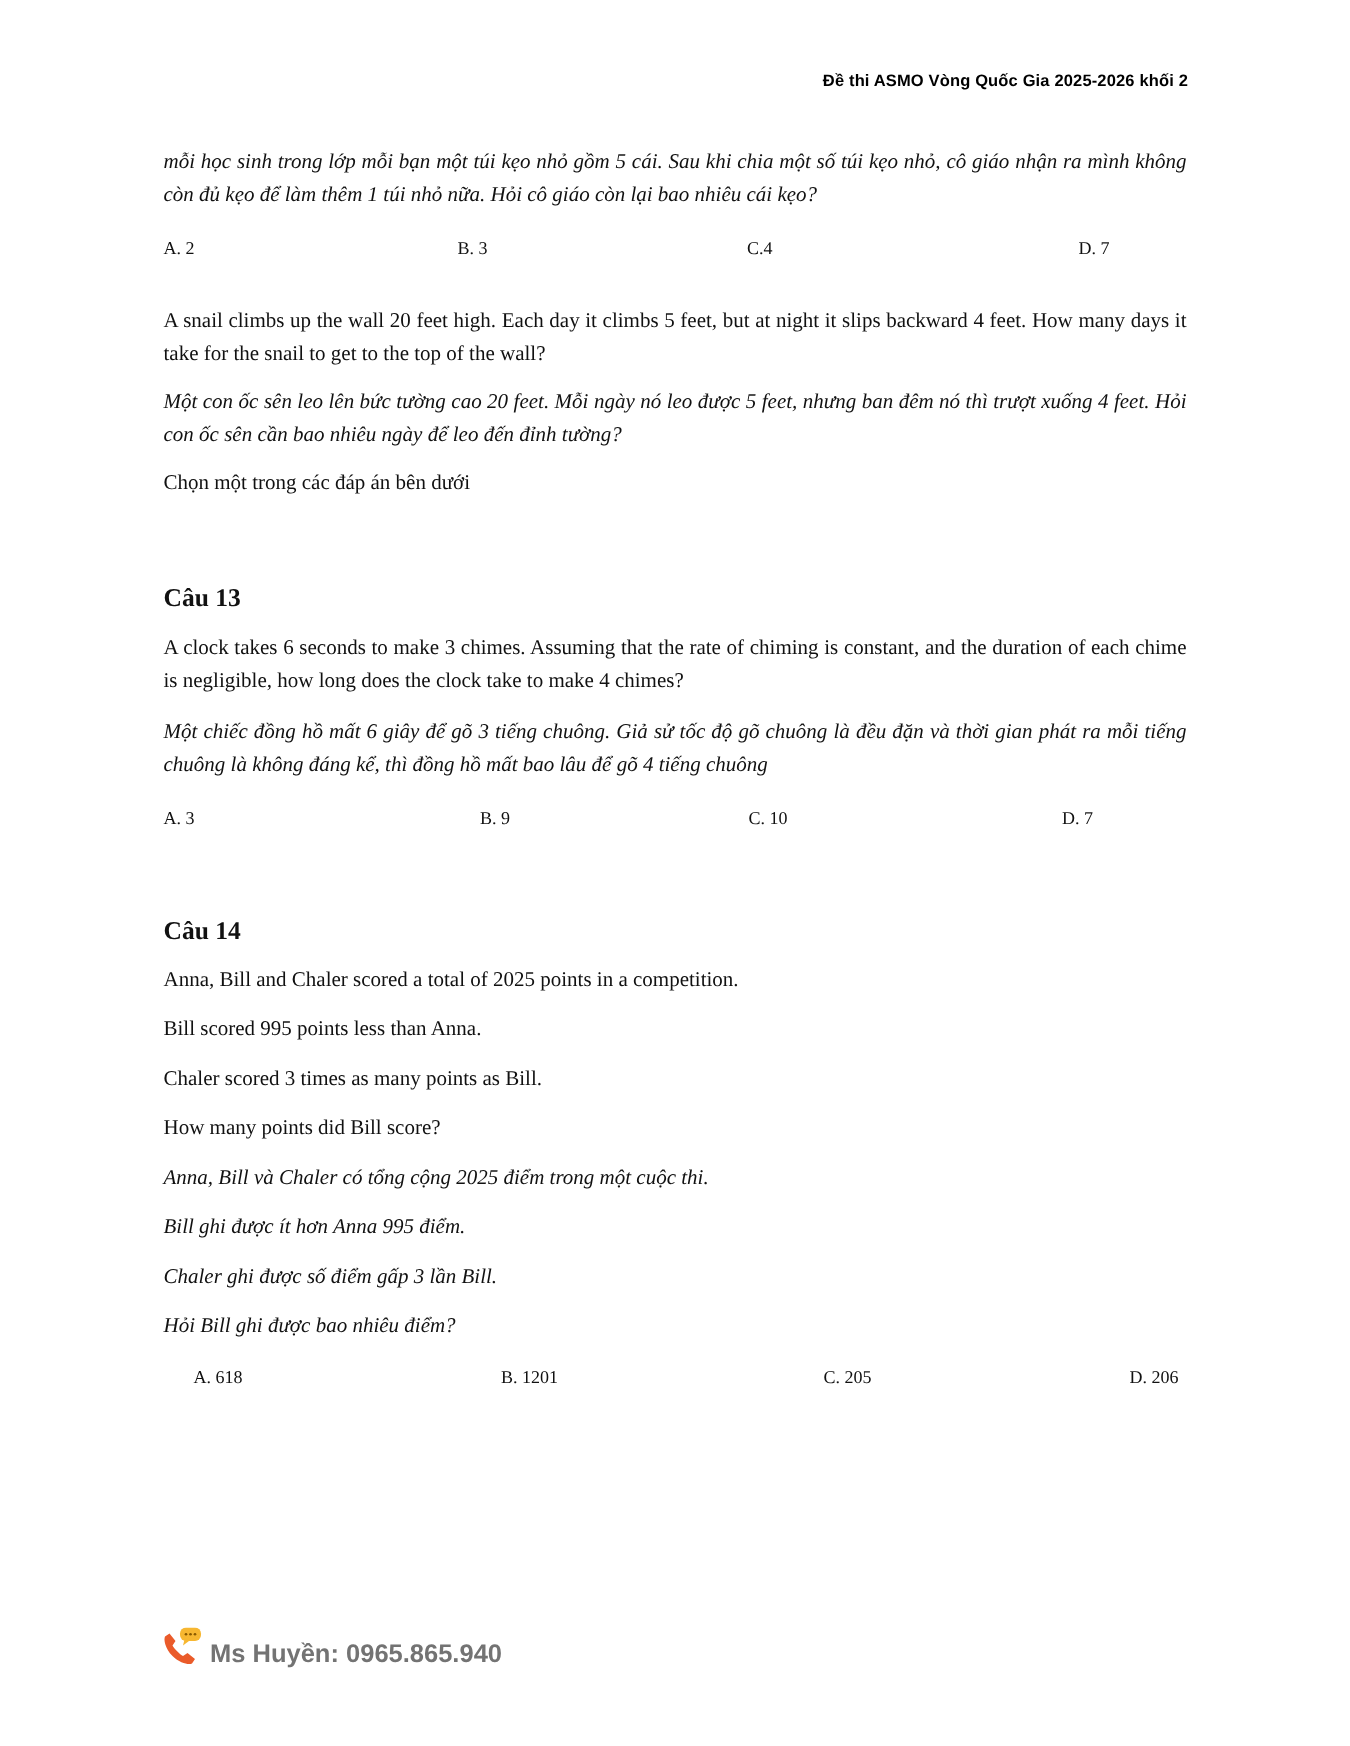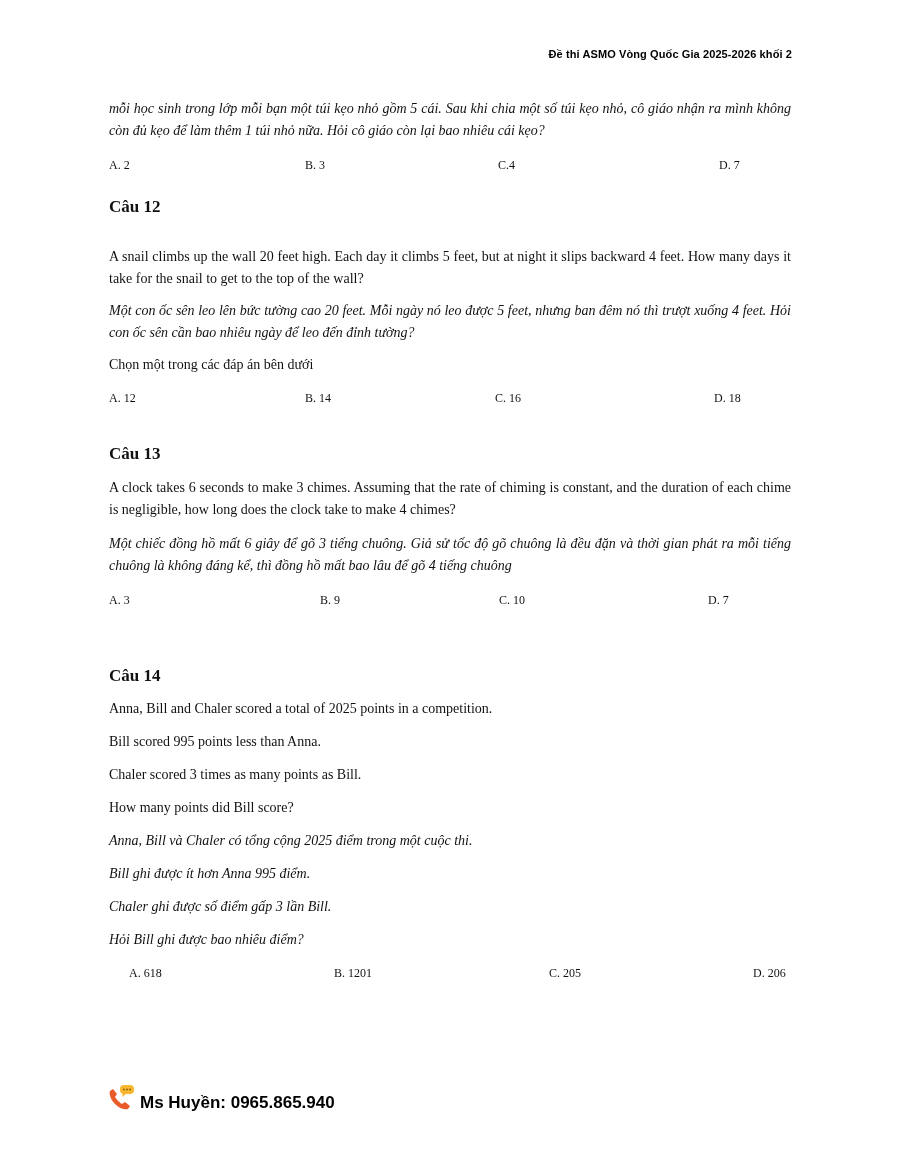--- a/index.html
+++ b/index.html
@@ -51,21 +51,21 @@
     }
     .footer {
       position: absolute;
       left: 107px;
       top: 1085px;
       display: flex;
       align-items: flex-end;
       font-family: "Liberation Sans", sans-serif;
       font-weight: bold;
       font-size: 17px;
-      color: #000000;
+      color: #737373;
     }
     .phone-icon {
       width: 30px;
       height: 28px;
       position: relative;
       margin-right: 3px;
     }
   </style>
 </head>
 <body>
@@ -78,33 +78,26 @@
     <p class="para italic">mỗi học sinh trong lớp mỗi bạn một túi kẹo nhỏ gồm 5 cái. Sau khi chia một số túi kẹo nhỏ, cô giáo nhận ra mình không còn đủ kẹo để làm thêm 1 túi nhỏ nữa. Hỏi cô giáo còn lại bao nhiêu cái kẹo?</p>
     <div class="options" style="margin-top:12px;">
       <span style="width:196px;">A. 2</span>
       <span style="width:193px;">B. 3</span>
       <span style="width:221px;">C.4</span>
       <span>D. 7</span>
     </div>
   </section>
 
   <section style="margin-top:20px;">
-    <div class="q-title">Câu 12</div>
     <p class="para" style="margin-top:28px;">A snail climbs up the wall 20 feet high. Each day it climbs 5 feet, but at night it slips backward 4 feet. How many days it take for the snail to get to the top of the wall?</p>
     <p class="para italic" style="margin-top:10px;">Một con ốc sên leo lên bức tường cao 20 feet. Mỗi ngày nó leo được 5 feet, nhưng ban đêm nó thì trượt xuống 4 feet. Hỏi con ốc sên cần bao nhiêu ngày để leo đến đỉnh tường?</p>
     <p class="para" style="margin-top:10px;">Chọn một trong các đáp án bên dưới</p>
-    <div class="options" style="margin-top:11px;">
-      <span style="width:196px;">A. 12</span>
-      <span style="width:190px;">B. 14</span>
-      <span style="width:219px;">C. 16</span>
-      <span>D. 18</span>
-    </div>
   </section>
 
-  <section style="margin-top:34px;">
+  <section style="margin-top:54px;">
     <div class="q-title">Câu 13</div>
     <p class="para" style="margin-top:12px;">A clock takes 6 seconds to make 3 chimes. Assuming that the rate of chiming is constant, and the duration of each chime is negligible, how long does the clock take to make 4 chimes?</p>
     <p class="para italic" style="margin-top:12px;">Một chiếc đồng hồ mất 6 giây để gõ 3 tiếng chuông. Giả sử tốc độ gõ chuông là đều đặn và thời gian phát ra mỗi tiếng chuông là không đáng kể, thì đồng hồ mất bao lâu để gõ 4 tiếng chuông</p>
     <div class="options" style="margin-top:12px;">
       <span style="width:211px;">A. 3</span>
       <span style="width:179px;">B. 9</span>
       <span style="width:209px;">C. 10</span>
       <span>D. 7</span>
     </div>
   </section>

